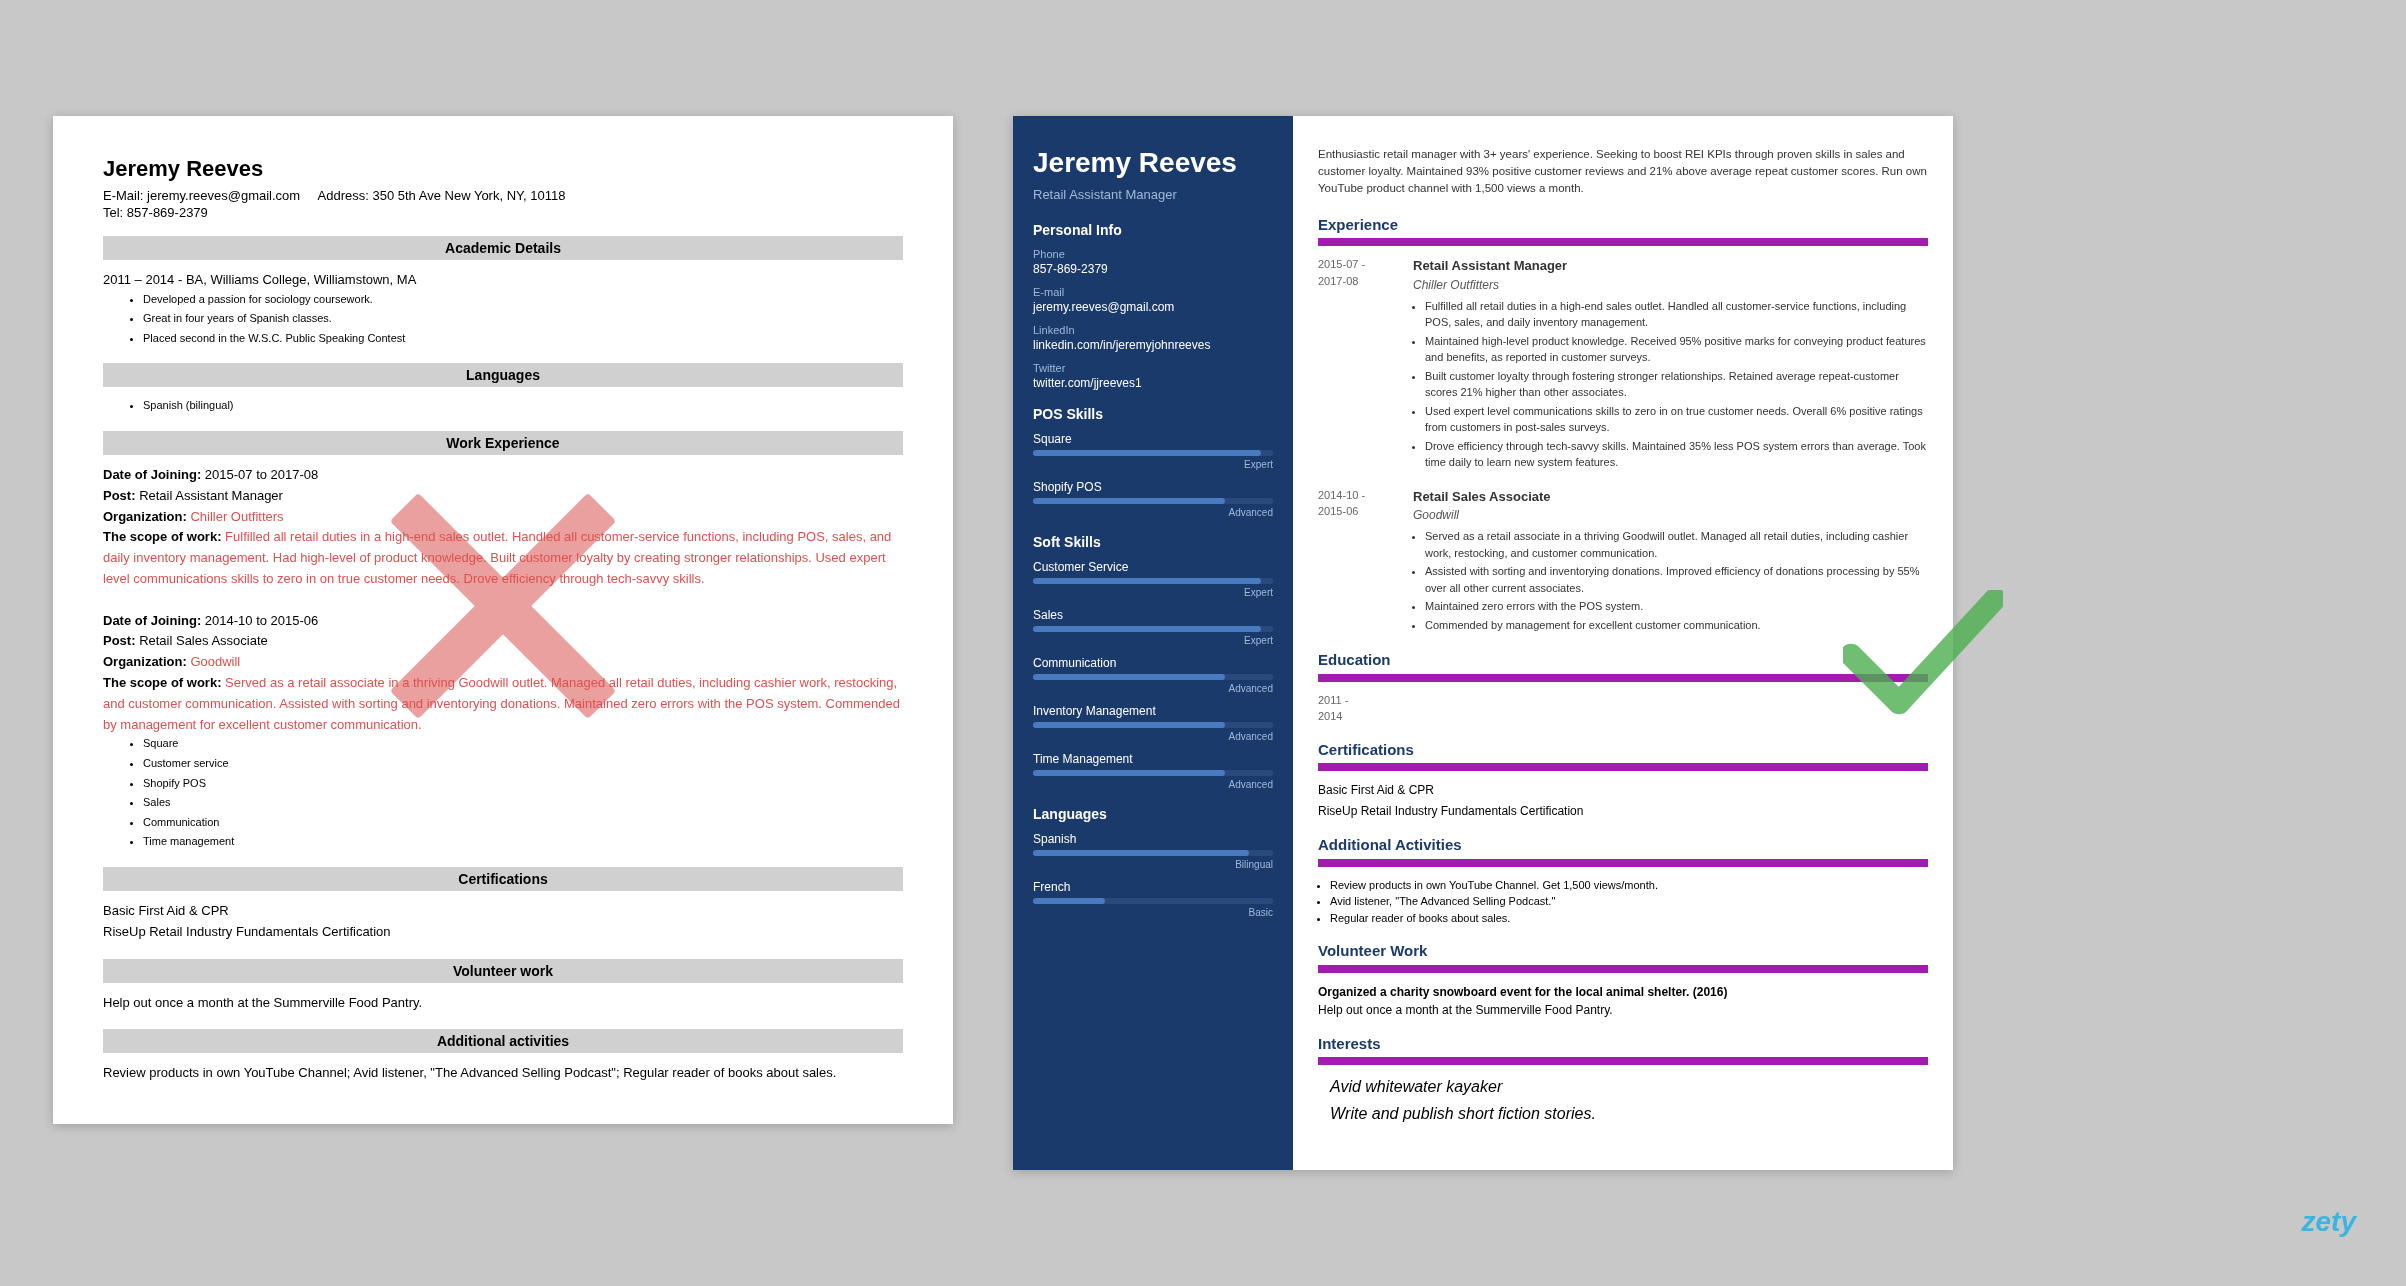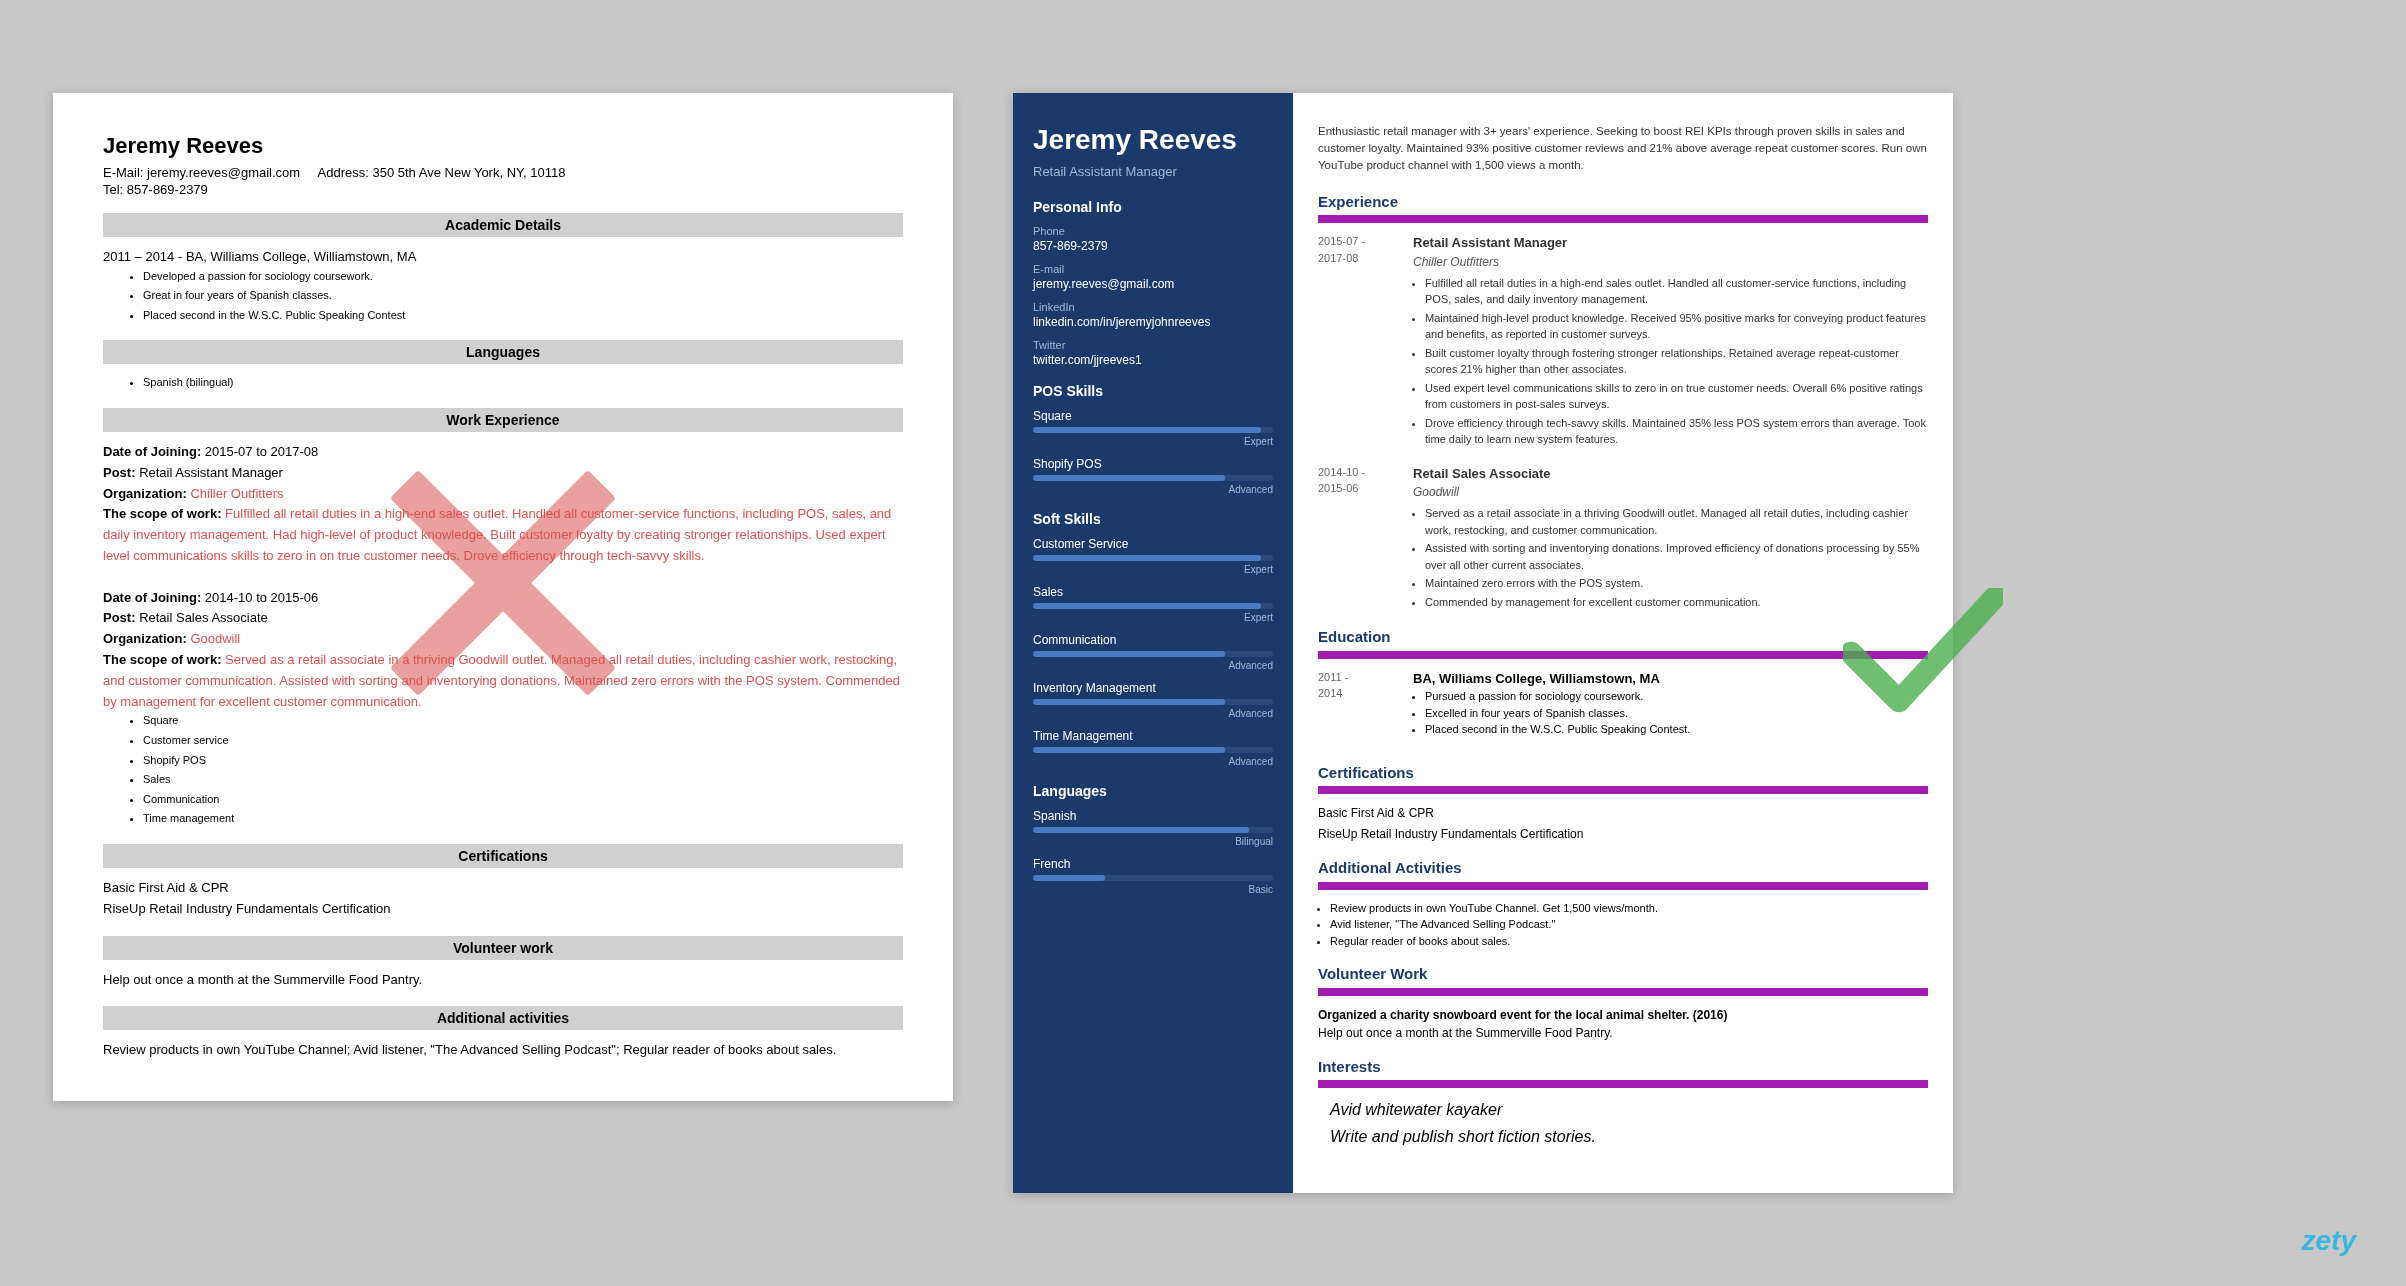--- a/index.html
+++ b/index.html
@@ -259,21 +259,21 @@
       width: 100%;
       height: 100%;
       color: #4caf50;
     }
     .clearfix::after { content: ''; display: table; clear: both; }
     .section-gap { margin-bottom: 14px; }
 
     
     .zety-watermark {
       position: fixed;
-      bottom: 29px;
+      bottom: 48px;
       right: 50px;
       font-size: 28px;
       font-weight: bold;
       color: #3ab5e0;
       font-style: italic;
     }
   </style>
 </head>
 <body>
 
@@ -486,28 +486,20 @@
               <li>Commended by management for excellent customer communication.</li>
             </ul>
           </div>
         </div>
       </div>
 
       <div class="section-gap">
         <div class="content-section-title">Education</div>
         <div class="clearfix">
           <div class="edu-dates">2011 -<br>2014</div>
-          <div class="edu-entry">
-            <div class="edu-title">BA, Williams College, Williamstown, MA</div>
-            <ul class="edu-bullets">
-              <li>Pursued a passion for sociology coursework.</li>
-              <li>Excelled in four years of Spanish classes.</li>
-              <li>Placed second in the W.S.C. Public Speaking Contest.</li>
-            </ul>
-          </div>
         </div>
       </div>
 
       <div class="section-gap">
         <div class="content-section-title">Certifications</div>
         <div class="cert-item">Basic First Aid &amp; CPR</div>
         <div class="cert-item">RiseUp Retail Industry Fundamentals Certification</div>
       </div>
 
       <div class="section-gap">

